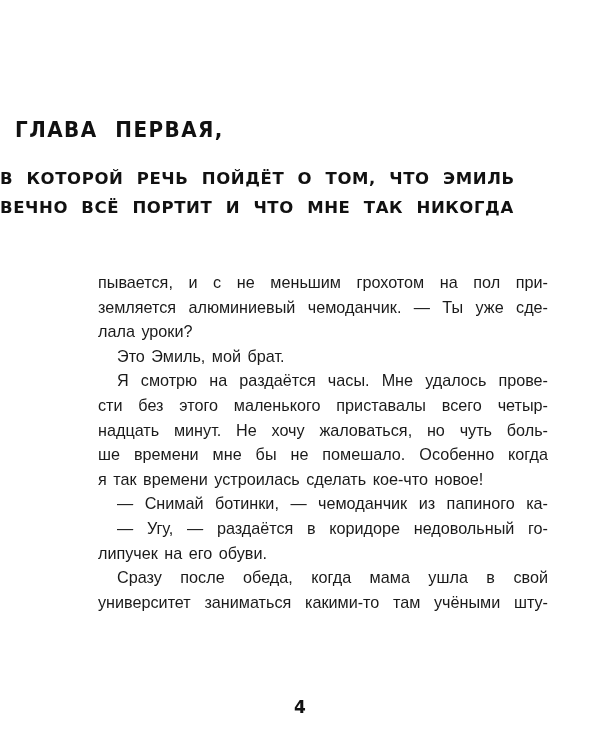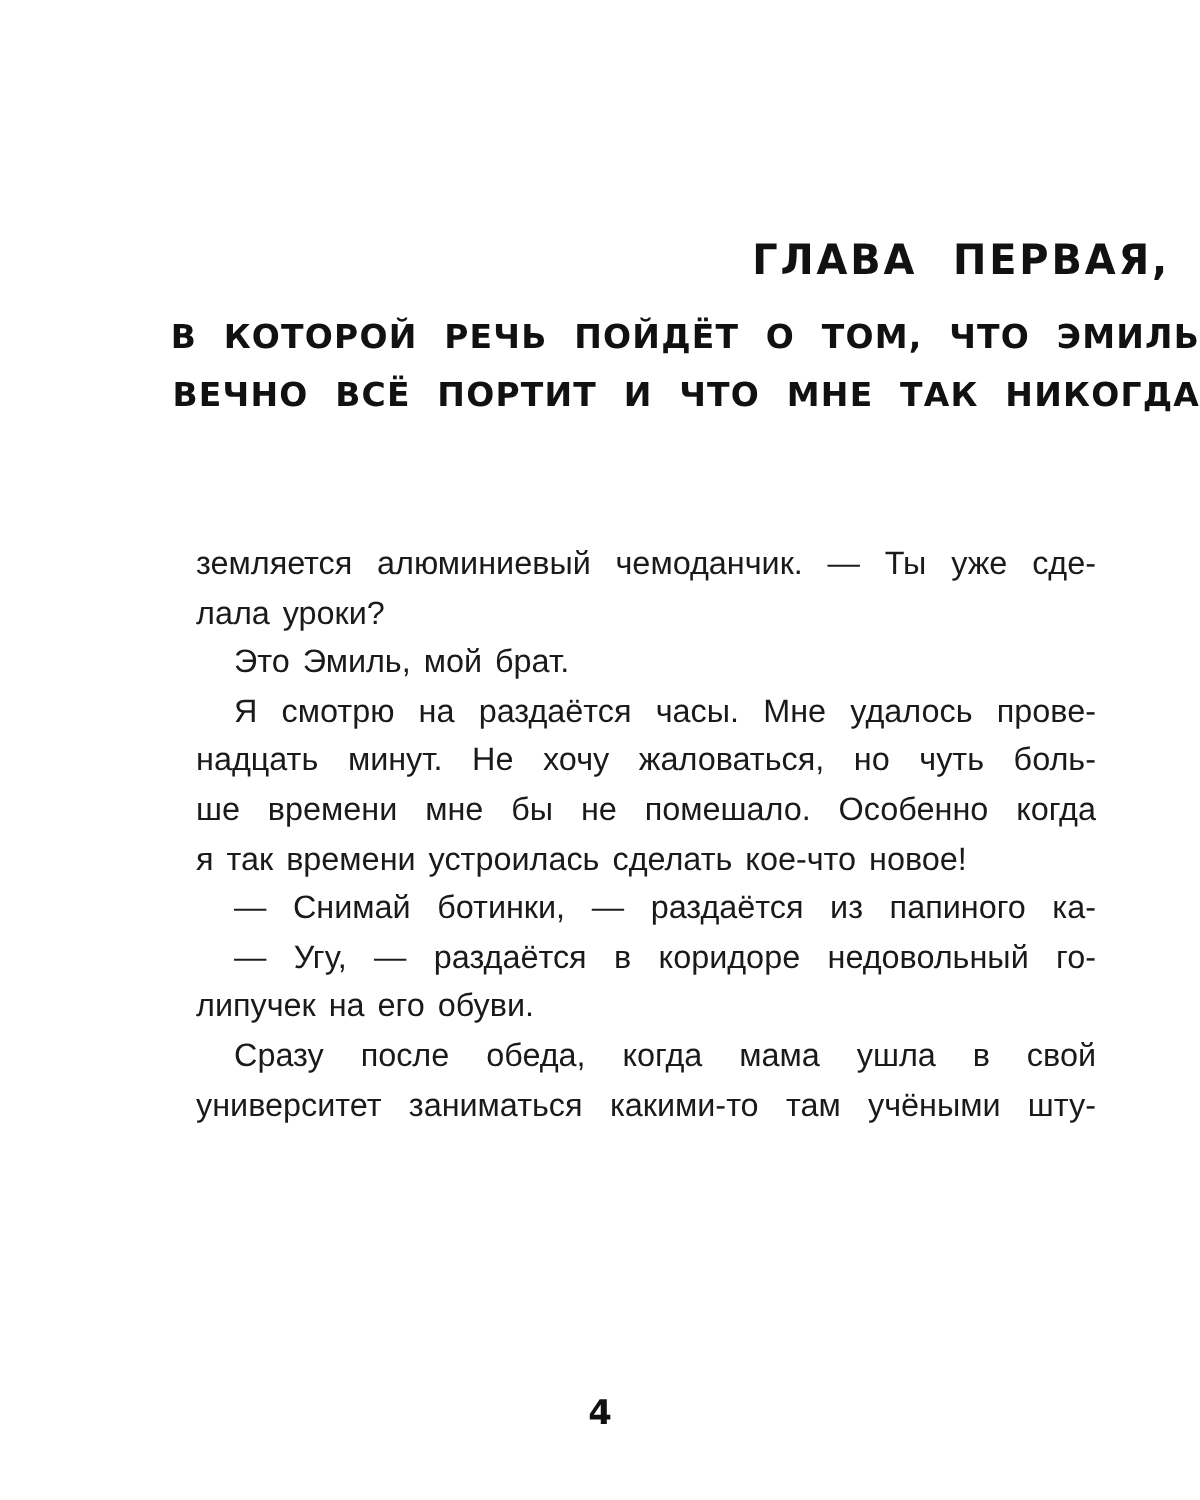--- a/index.html
+++ b/index.html
@@ -19,36 +19,35 @@
       left: 0; top: 0;
       width: 600px;
       height: 750px;
       background: #ffffff;
     }
     .chapter-heading {
       position: absolute;
       left: 0;
       width: 600px;
       top: 116px;
-      text-align: right;
+      text-align: left;
       font-family: "DejaVu Sans", sans-serif;
       font-weight: bold;
       color: #111111;
     }
     .chapter-title {
       font-size: 21px;
       letter-spacing: 1.5px;
       line-height: 28px;
       height: 28px;
       word-spacing: 10px;
       transform: scaleX(0.95);
     }
     .chapter-subtitle {
-      margin-top: 10px;
-      padding-left: 15px;
+      margin-top: 20px;
     }
     .chapter-subtitle .sub-line {
       font-size: 16.5px;
       line-height: 29px;
       height: 29px;
       letter-spacing: 0.6px;
       word-spacing: 7px;
       white-space: nowrap;
     }
     .body-text {
@@ -94,28 +93,30 @@
 
   <div class="chapter-heading">
     <div class="chapter-title">ГЛАВА ПЕРВАЯ,</div>
     <div class="chapter-subtitle">
       <div class="sub-line">В КОТОРОЙ РЕЧЬ ПОЙДЁТ О ТОМ, ЧТО ЭМИЛЬ</div>
       <div class="sub-line">ВЕЧНО ВСЁ ПОРТИТ И ЧТО МНЕ ТАК НИКОГДА</div>
     </div>
   </div>
 
   <div class="body-text">
+    <span class="line">пывается, и с не меньшим грохотом на пол при-</span>
     <span class="line">земляется алюминиевый чемоданчик. — Ты уже сде-</span>
     <span class="line last">лала уроки?</span>
     <span class="line indent last">Это Эмиль, мой брат.</span>
     <span class="line indent">Я смотрю на раздаётся часы. Мне удалось прове-</span>
+    <span class="line">сти без этого маленького приставалы всего четыр-</span>
     <span class="line">надцать минут. Не хочу жаловаться, но чуть боль-</span>
     <span class="line">ше времени мне бы не помешало. Особенно когда</span>
     <span class="line last">я так времени устроилась сделать кое-что новое!</span>
-    <span class="line indent">— Снимай ботинки, — раздаётся из папиного ка-</span>
+    <span class="line indent">— Снимай ботинки, — чемоданчик из папиного ка-</span>
     <span class="line indent">— Угу, — раздаётся в коридоре недовольный го-</span>
     <span class="line last">липучек на его обуви.</span>
     <span class="line indent">Сразу после обеда, когда мама ушла в свой</span>
     <span class="line">университет заниматься какими-то там учёными шту-</span>
   </div>
 
   <div class="page-number">4</div>
 
 </div>
 

